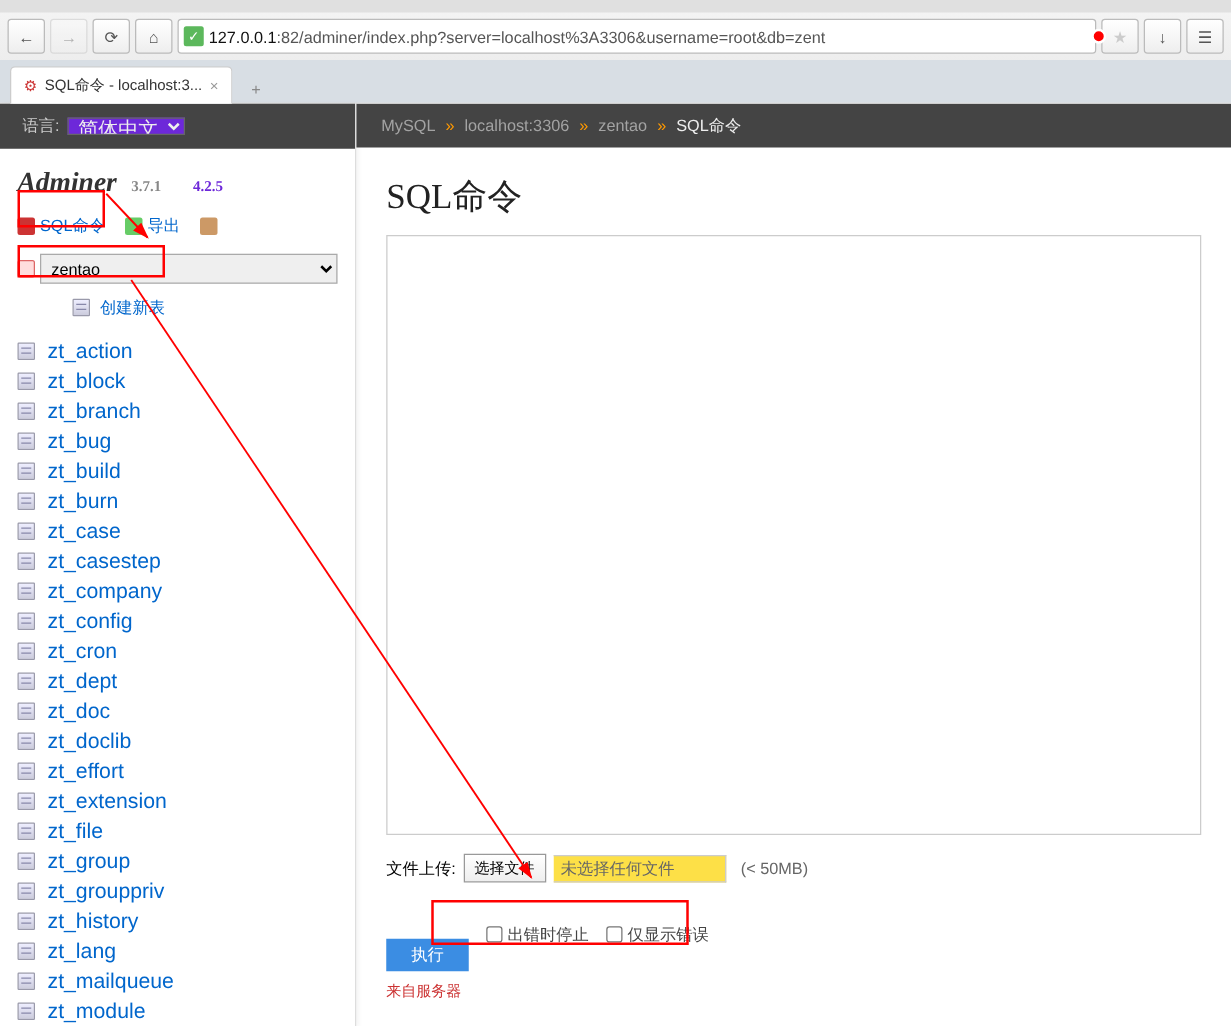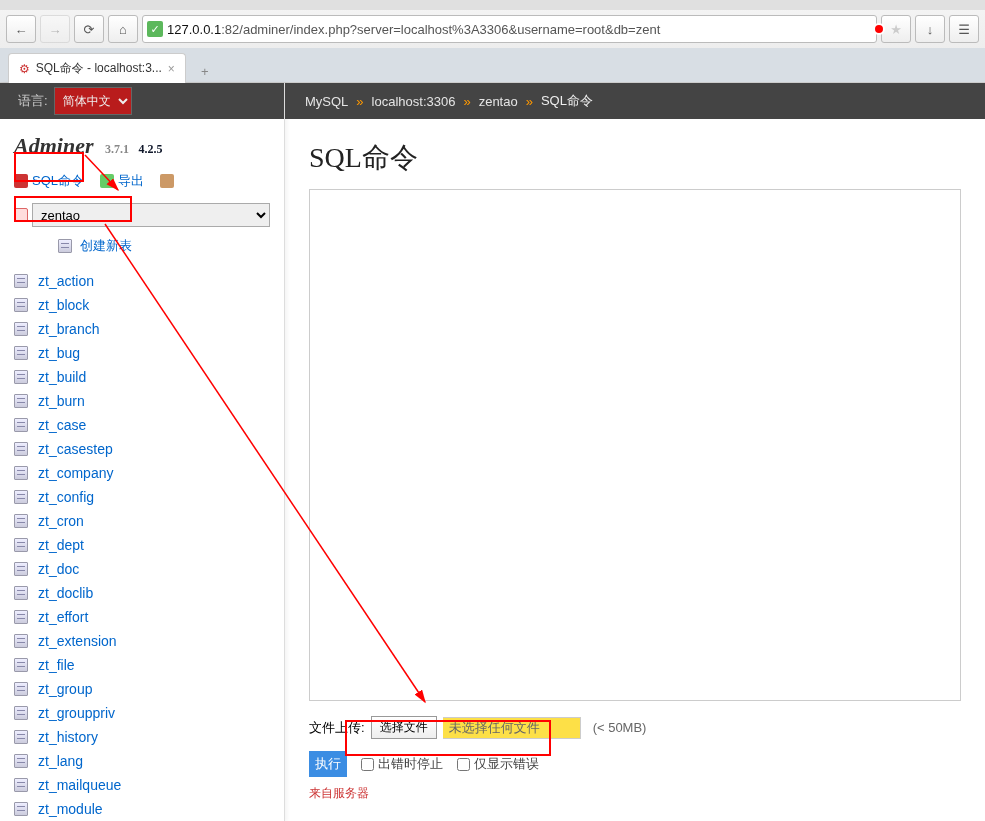--- a/index.html
+++ b/index.html
@@ -16,61 +16,61 @@
 .bc-tabs { height: 34px; background: #d8dee4; display: flex; align-items: flex-end; padding: 0 8px; }
 .bc-tab { height: 30px; background: #fff; border: 1px solid #ccc; border-bottom: none; border-radius: 4px 4px 0 0; padding: 0 10px; display: flex; align-items: center; gap: 6px; font-size: 12px; color: #333; position: relative; top: 1px; }
 .bc-tab-close { color: #999; cursor: pointer; }
 .bc-newtab { width: 26px; height: 22px; margin-left: 6px; color: #888; display: flex; align-items: center; justify-content: center; cursor: pointer; }
 .red-dot { position: absolute; right: 100px; width: 12px; height: 12px; background: red; border-radius: 50%; border: 2px solid #fff; }
 
 .page { display: flex; height: calc(821px - 82px); }
 .sidebar { width: 285px; background: #fff; border-right: 1px solid #ddd; box-shadow: 2px 0 4px rgba(0,0,0,0.05); display: flex; flex-direction: column; }
 
 .langbar { background: #444; color: #ccc; height: 36px; display: flex; align-items: center; padding: 0 18px; font-size: 13px; }
-.langbar select { margin-left: 6px; background: #b91c1c; color: #eee; border: 1px solid #666; height: 28px; font-size: 12px; padding: 0 4px; }
+.langbar select { margin-left: 6px; background: #6d28d9; color: #eee; border: 1px solid #666; height: 14px; font-size: 16px; padding: 0 4px; }
 
 .side-body { padding: 14px 14px 6px 14px; }
 .brand { font-family: Georgia, serif; font-size: 22px; font-style: italic; font-weight: bold; color: #333; margin-bottom: 10px; }
 .brand .v1 { font-size: 12px; font-style: normal; color: #888; margin-left: 6px; }
-.brand .v2 { font-size: 12px; font-style: normal; color: #0f172a; margin-left: 4px; }
+.brand .v2 { font-size: 12px; font-style: normal; color: #6d28d9; margin-left: 20px; }
 
 .actions { display: flex; align-items: center; gap: 16px; margin-bottom: 10px; height: 24px; }
 .actions a { color: #0066cc; text-decoration: none; font-size: 13px; display: flex; align-items: center; gap: 4px; }
 .actions .ico { width: 14px; height: 14px; display: inline-block; }
 
 .db-select-row { display: flex; align-items: center; gap: 4px; margin-bottom: 10px; }
 .db-ico { width: 14px; height: 14px; border: 1px solid #d66; background: #fdd; border-radius: 2px; }
 .db-select { flex: 1; height: 24px; border: 1px solid #aaa; font-size: 13px; padding: 0 4px; }
 
 .create-row { display: flex; align-items: center; gap: 8px; margin-bottom: 8px; color: #0066cc; cursor: pointer; padding-left: 44px; }
 .tbl-ico { width: 14px; height: 14px; background: linear-gradient(#eef,#ccd); border: 1px solid #99a; border-radius: 1px; position: relative; }
 .tbl-ico::before { content:""; position:absolute; left:2px; right:2px; top:3px; height:1px; background:#88a; }
 .tbl-ico::after { content:""; position:absolute; left:2px; right:2px; top:7px; height:1px; background:#88a; }
 
 .table-list { padding: 0 14px; overflow: hidden; }
 .tbl-item { display: flex; align-items: center; gap: 10px; height: 24px; color: #0066cc; cursor: pointer; }
-.tbl-item .name { font-size: 14px; }
+.tbl-item .name { font-size: 17px; }
 
 .main { flex: 1; display: flex; flex-direction: column; overflow: hidden; }
 .breadcrumb { background: #444; color: #ccc; height: 36px; display: flex; align-items: center; padding: 0 20px; font-size: 13px; gap: 8px; }
-.breadcrumb a { color: #e5e5e5; text-decoration: none; }
+.breadcrumb a { color: #a3a3a3; text-decoration: none; }
 .breadcrumb .sep { color: #f90; }
 .breadcrumb .cur { color: #eee; }
 
 .content { padding: 20px 24px; flex: 1; display: flex; flex-direction: column; }
 h2.title { font-family: "Microsoft YaHei", SimSun, serif; font-size: 28px; font-weight: normal; color: #222; margin-bottom: 12px; }
 .sqlbox { flex: 1; border: 1px solid #ccc; background: #fff; resize: none; font-family: monospace; font-size: 13px; padding: 6px; min-height: 480px; }
 
 .upload-row { margin-top: 15px; display: flex; align-items: center; gap: 6px; font-size: 13px; }
 .file-btn { border: 1px solid #999; background: linear-gradient(#fff,#eee); padding: 2px 8px; font-size: 12px; cursor: pointer; }
 .file-status { color: #666; border: 1px solid #ccc; border-left: none; padding: 2px 40px 2px 6px; background: #fde047; height: 22px; display: inline-flex; align-items: center; }
 .size-hint { color: #666; margin-left: 6px; }
 
 .run-row { margin-top: 12px; display: flex; align-items: center; gap: 14px; font-size: 13px; }
-.run-btn { background: #3b8de3; color: #fff; border: none; padding: 4px 6px; cursor: pointer; font-size: 13px; }
+.run-btn { background: #3b8de3; color: #fff; border: none; padding: 4px 20px; cursor: pointer; font-size: 13px; margin-top: 33px; }
 .chk { display: flex; align-items: center; gap: 4px; color: #444; }
 .link-bottom { color: #c33; font-size: 12px; margin-top: 8px; }
 
 
 .annot { position: absolute; pointer-events: none; }
 .redbox { border: 2px solid red; }
 svg.arrows { position: absolute; top: 0; left: 0; pointer-events: none; }
 </style>
 </head>
 <body>

